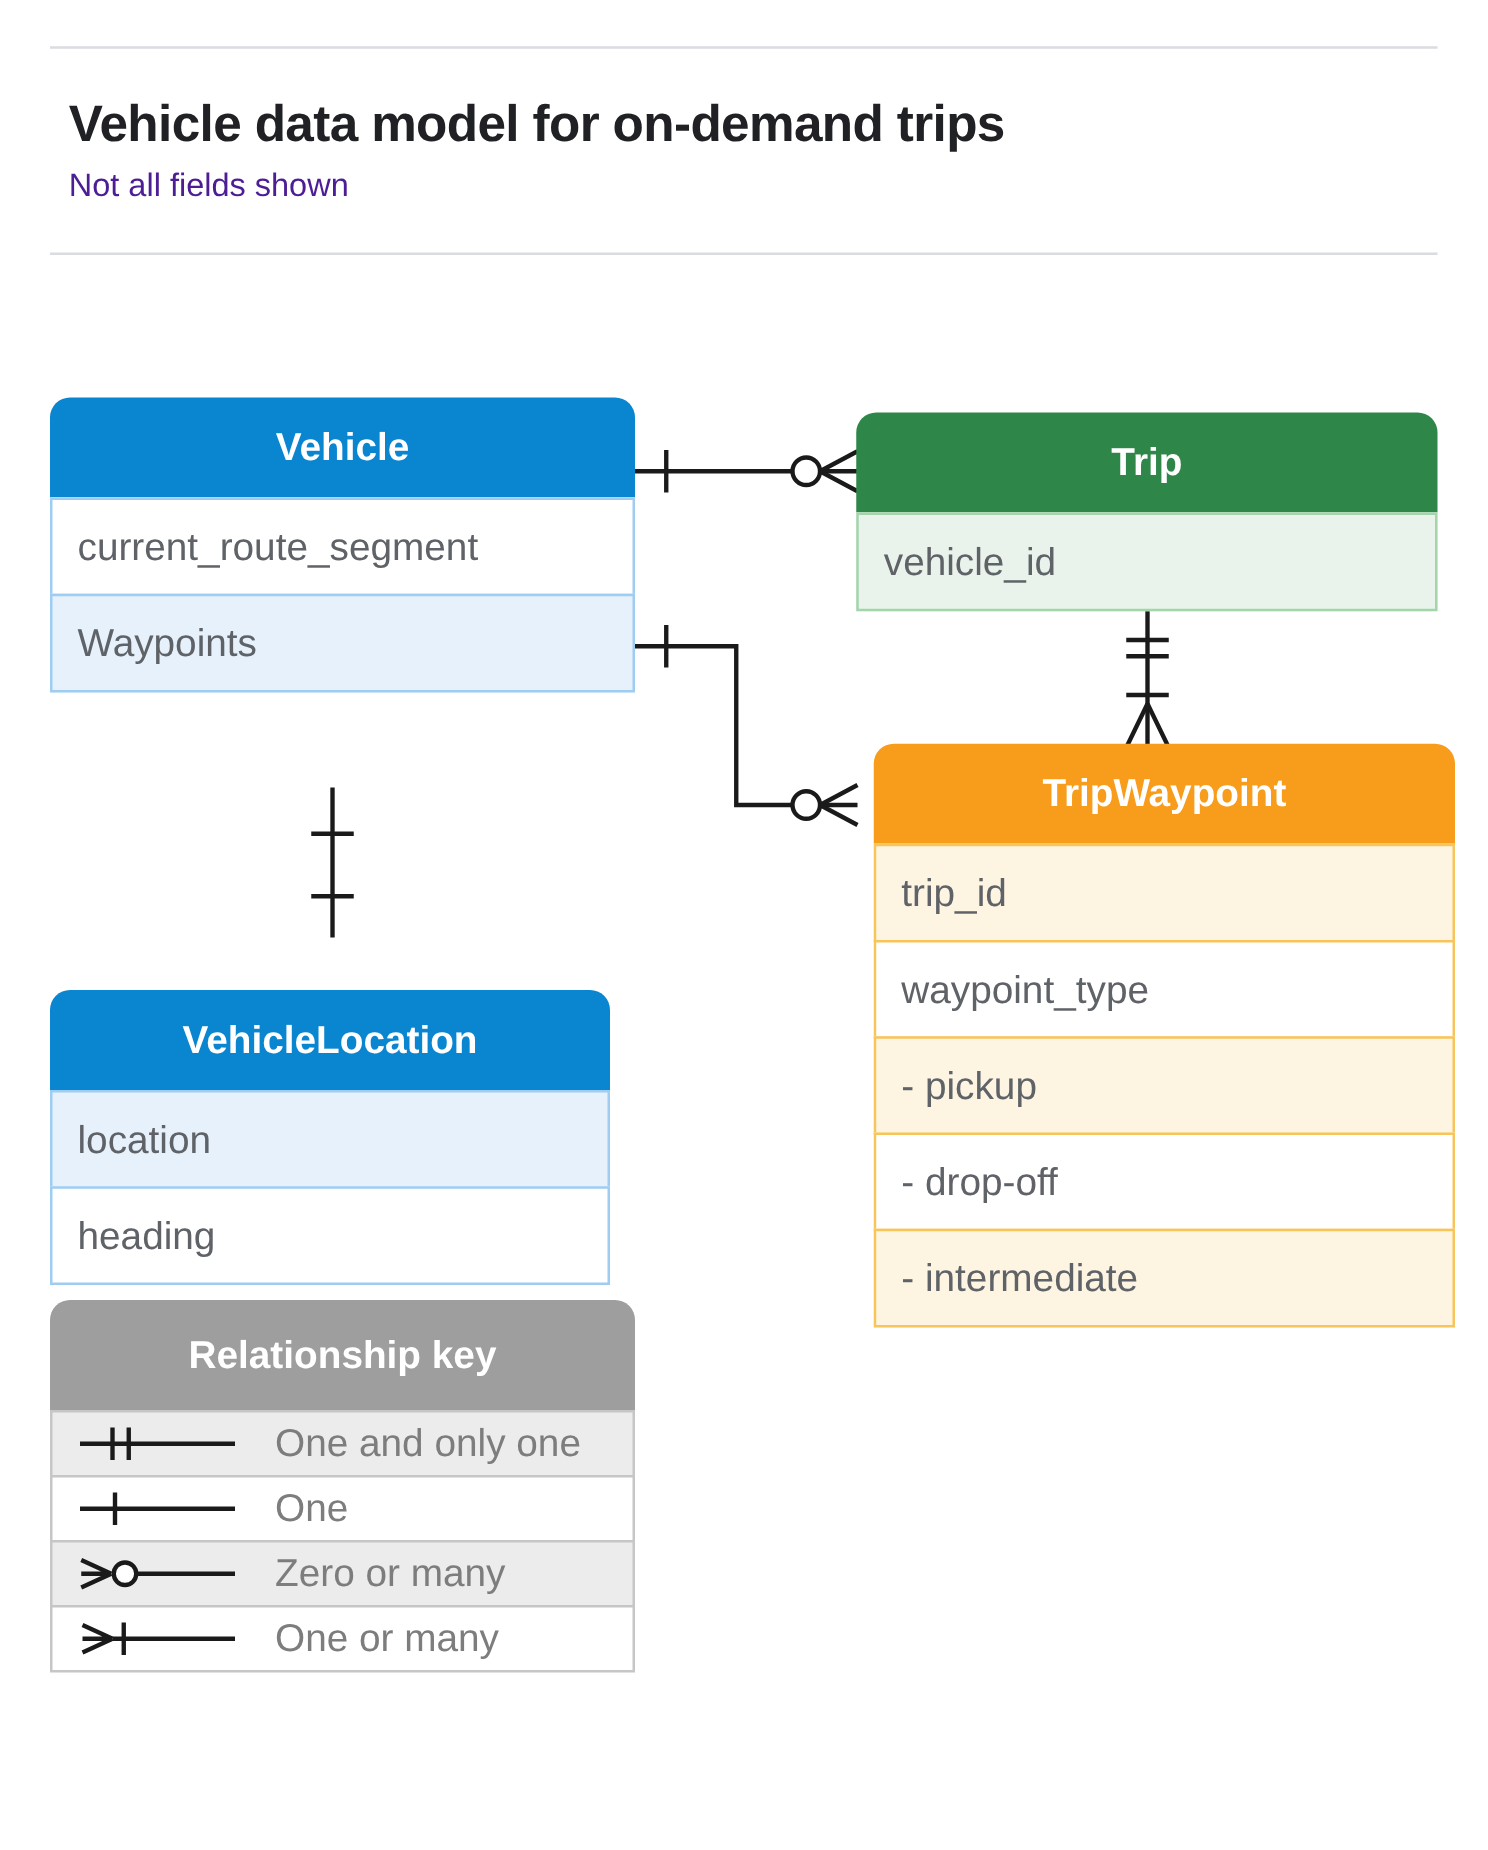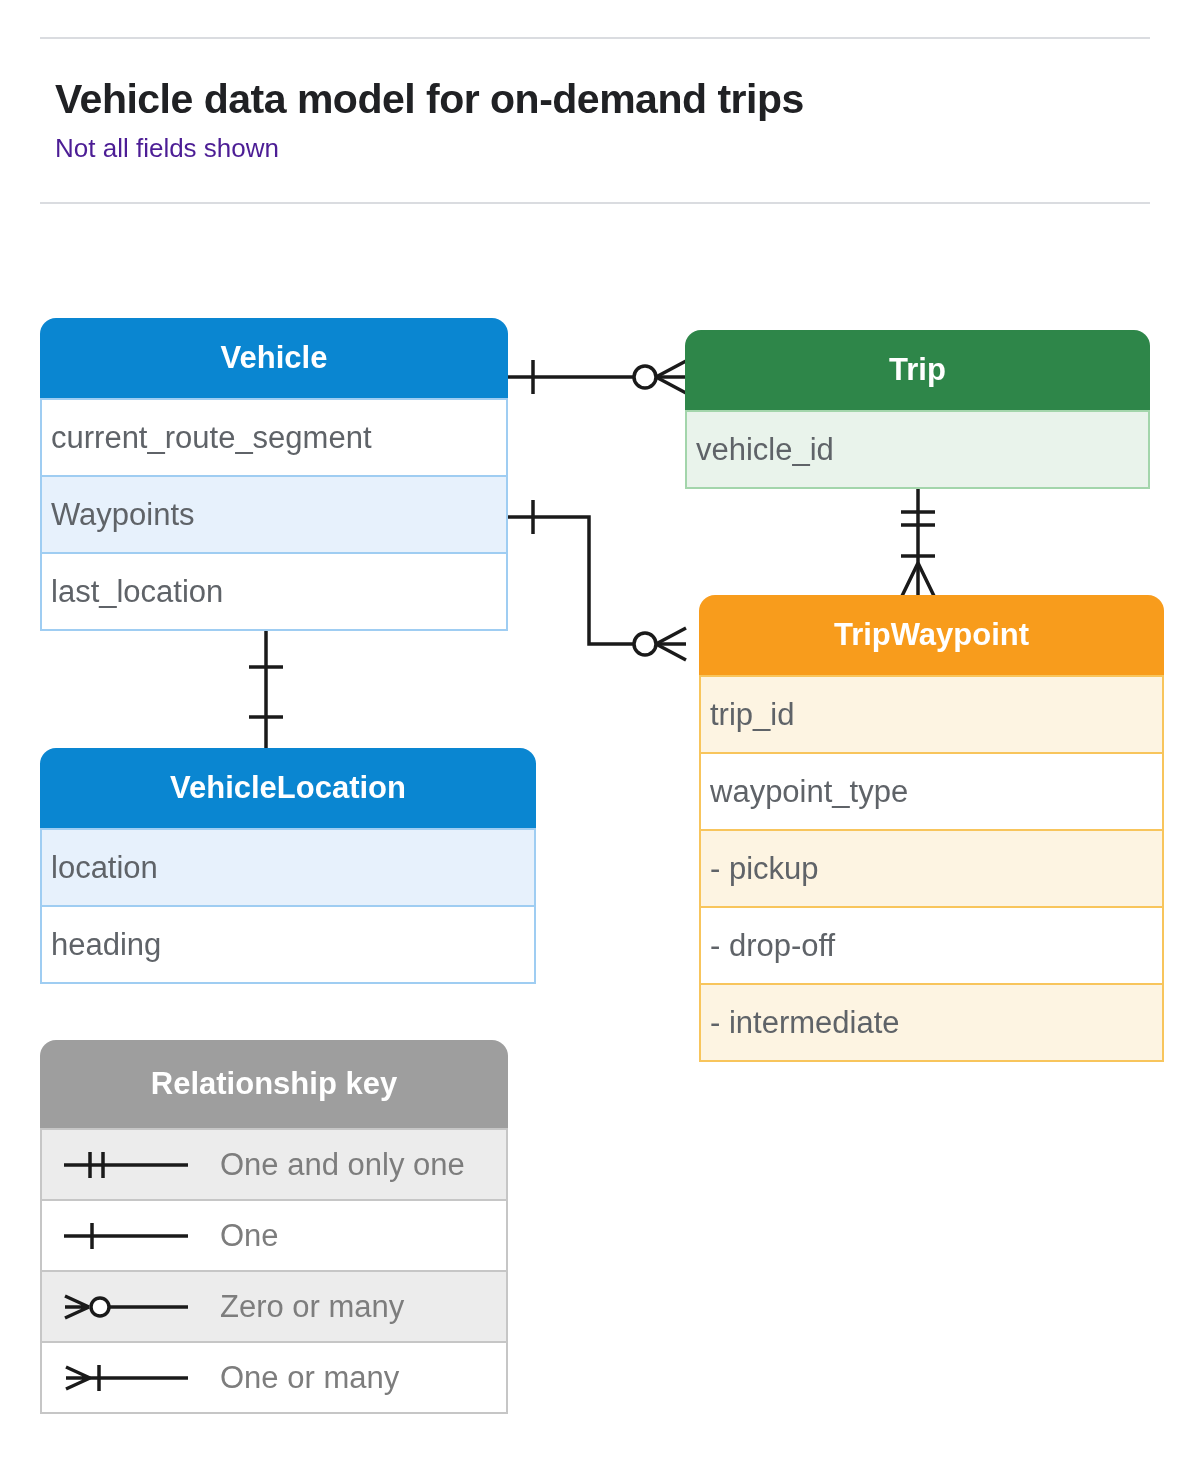--- a/index.html
+++ b/index.html
@@ -22,26 +22,26 @@
   .green{--hc:#2e8649;--bc:#a3d5ab;--shade:#e9f3eb;}
   .orange{--hc:#f89c1c;--bc:#f8c55c;--shade:#fdf4e2;}
   .gray{--hc:#9e9e9e;--bc:#c6c6c6;--shade:#ececec;}
 
   .ehead{height:80px;background:var(--hc);border-radius:16px 16px 0 0;
          display:flex;align-items:center;justify-content:center;
          color:#ffffff;font-size:31px;font-weight:700;}
   .gray .ehead{height:88px;}
   .erow{box-sizing:border-box;height:79px;margin-top:-2px;border:2px solid var(--bc);
         background:#ffffff;display:flex;align-items:center;
-        padding-left:9px;font-size:31px;color:#5f6368;}
+        padding-left:20px;font-size:31px;color:#5f6368;}
   .erow:nth-of-type(2){margin-top:0;}
   .erow.shaded{background:var(--shade);}
   .erow.indent{}
 
-  .keyrow{box-sizing:border-box;height:73px;margin-top:-2px;border:2px solid var(--bc);
+  .keyrow{box-sizing:border-box;height:54px;margin-top:-2px;border:2px solid var(--bc);
           background:#ffffff;display:flex;align-items:center;padding-left:20px;}
   .keyrow:nth-of-type(2){margin-top:0;}
   .keyrow.shaded{background:var(--shade);}
   .keysym{width:130px;height:40px;flex:0 0 auto;}
   .keysym path,.keysym line{stroke:#1a1a1a;stroke-width:3.5;fill:none;}
   .keysym circle{stroke:#1a1a1a;stroke-width:3.5;fill:#ffffff;}
   .keylabel{margin-left:28px;font-size:31px;color:#7d7d7d;}
 </style>
 </head>
 <body>
@@ -86,23 +86,20 @@
   <div class="entity blue" style="left:40px;top:318px;width:468px">
     <div class="ehead">
       <span>Vehicle</span>
     </div>
     <div class="erow">
       <span>current_route_segment</span>
     </div>
     <div class="erow shaded">
       <span>Waypoints</span>
     </div>
-    <div class="erow">
-      <span>last_location</span>
-    </div>
   </div>
 
   <div class="entity green" style="left:685px;top:330px;width:465px">
     <div class="ehead">
       <span>Trip</span>
     </div>
     <div class="erow shaded">
       <span>vehicle_id</span>
     </div>
   </div>
@@ -121,21 +118,21 @@
       <span>- pickup</span>
     </div>
     <div class="erow indent">
       <span>- drop-off</span>
     </div>
     <div class="erow shaded indent">
       <span>- intermediate</span>
     </div>
   </div>
 
-  <div class="entity blue" style="left:40px;top:748px;width:496px">
+  <div class="entity blue" style="left:40px;top:792px;width:448px">
     <div class="ehead">
       <span>VehicleLocation</span>
     </div>
     <div class="erow shaded">
       <span>location</span>
     </div>
     <div class="erow">
       <span>heading</span>
     </div>
   </div>

